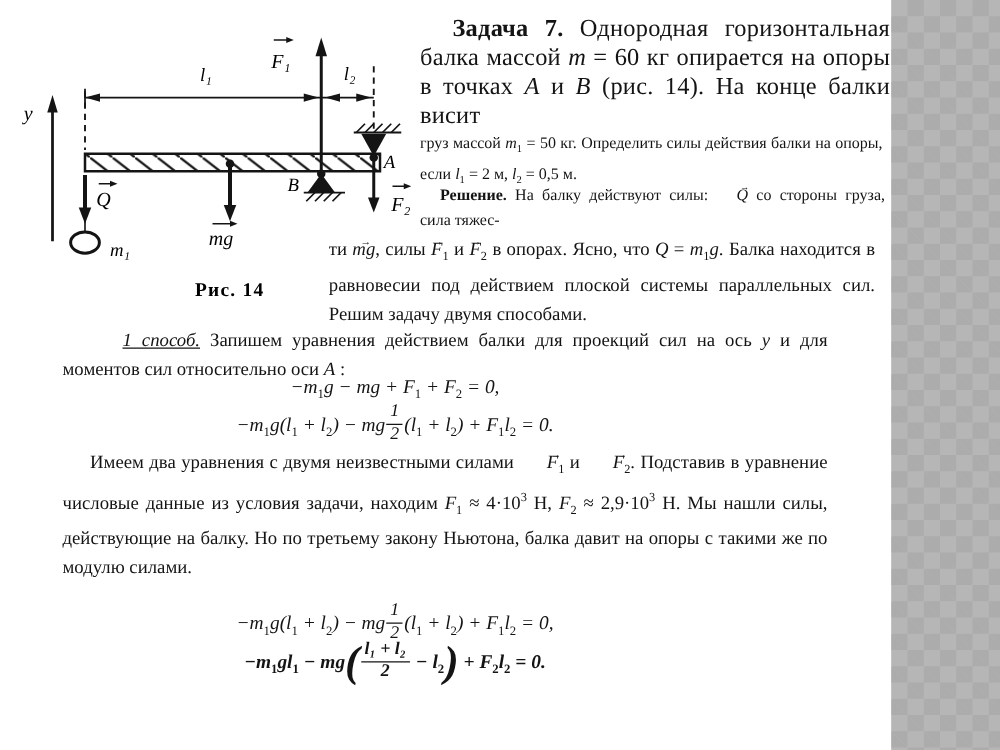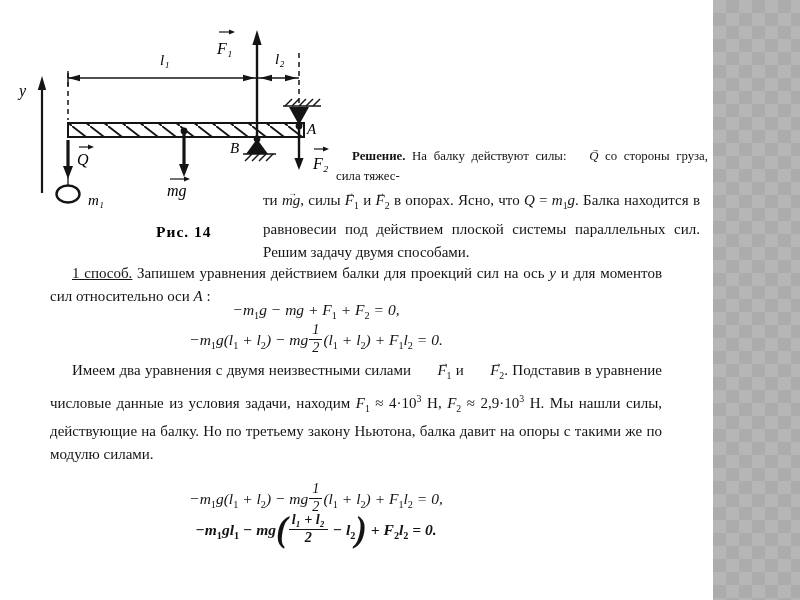--- a/index.html
+++ b/index.html
@@ -22,21 +22,21 @@
   #after1{left:50px;top:359px;width:612px;font-size:15px;line-height:23px;text-indent:22px;}
   #way2{left:50px;top:448px;width:612px;font-size:15px;line-height:22px;text-indent:22px;}
   #closing{left:50px;top:553px;width:612px;font-size:15px;line-height:22.5px;text-indent:22px;}
   .eq{position:absolute;left:50px;width:532px;text-align:center;font-size:15.5px;font-style:italic;}
   #eq1{top:301px;}
   #eq2{top:324px;}
   #eq3{top:483px;}
   #eq4{top:514px;font-weight:bold;}
   .rb{font-weight:bold;}
   .ri{font-style:italic;}
-  .ru{text-decoration:underline;}
+  .ru{font-style:italic;text-decoration:underline;margin-left:26px;}
   sub.rs{font-size:.66em;font-style:normal;}
   sup.rp{font-size:.66em;font-style:normal;}
   .vec{font-style:italic;display:inline-block;position:relative;}
   .vec::after{content:"\2192";position:absolute;left:58%;top:-0.78em;transform:translateX(-50%);
               font-size:.58em;font-style:normal;letter-spacing:0;}
   .frac{display:inline-block;vertical-align:middle;transform:translateY(-2px);
         font-size:.92em;line-height:1.12;text-align:center;margin:0 1px;}
   .frac .num{display:block;padding:0 3px 1px;border-bottom:1.4px solid #141414;}
   .frac .den{display:block;}
   .bp{display:inline-block;font-size:225%;line-height:0;vertical-align:middle;transform:translateY(-1px);}
@@ -134,20 +134,22 @@
       <line x1="184" y1="132" x2="184" y2="166" stroke="#141414" stroke-width="3.2"></line>
       <polygon points="184,177 179,164 189,164" fill="#141414"></polygon>
       <line x1="170" y1="179" x2="186" y2="179" stroke="#141414" stroke-width="1.2"></line>
       <polygon points="190,179 184,176.6 184,181.4" fill="#141414"></polygon>
       <text x="167" y="196" font-size="16" font-style="italic">mg</text>
     </g>
 
     <text x="156" y="237" font-size="15.5" font-weight="bold" letter-spacing="1">Рис. 14</text>
   </svg>
 
+  <div class="tb" id="title"><span class="rb">Задача 7.</span><span class="rt"> Однородная горизон­тальная балка массой </span><span class="ri">m</span><span class="rt"> = 60 кг опи­рается на опоры в точках </span><span class="ri">A</span><span class="rt"> и </span><span class="ri">B</span><span class="rt"> (рис. 14). На конце балки висит</span></div>
+  <div class="tb" id="given"><span class="rt">груз массой </span><span class="ri">m</span><sub class="rs">1</sub><span class="rt"> = 50 кг. Определить силы действия балки на опоры, если </span><span class="ri">l</span><sub class="rs">1</sub><span class="rt"> = 2 м, </span><span class="ri">l</span><sub class="rs">2</sub><span class="rt"> = 0,5 м.</span></div>
   <div class="tb" id="solution"><span class="rb">Решение.</span><span class="rt"> На балку действуют силы: </span><span class="vec">Q</span><span class="rt"> со стороны груза, сила тяжес-</span></div>
   <div class="tb" id="mid"><span class="rt">ти </span><span class="vec">mg</span><span class="rt">, силы </span><span class="vec">F</span><sub class="rs">1</sub><span class="rt"> и </span><span class="vec">F</span><sub class="rs">2</sub><span class="rt"> в опорах. Ясно, что </span><span class="ri">Q</span><span class="rt"> = </span><span class="ri">m</span><sub class="rs">1</sub><span class="ri">g</span><span class="rt">. Балка находится в рав­новесии под действием плоской системы параллельных сил. Решим задачу двумя способами.</span></div>
 
   <div class="tb" id="way1"><span class="ru">1 способ.</span><span class="rt"> Запишем уравнения действием балки для проекций сил на ось </span><span class="ri">y</span><span class="rt"> и для моментов сил относительно оси </span><span class="ri">A</span><span class="rt"> :</span></div>
   <div class="eq" id="eq1"><span class="rt">−m</span><sub class="rs">1</sub><span class="rt">g − mg + F</span><sub class="rs">1</sub><span class="rt"> + F</span><sub class="rs">2</sub><span class="rt"> = 0,</span></div>
   <div class="eq" id="eq2"><span class="rt">−m</span><sub class="rs">1</sub><span class="rt">g(l</span><sub class="rs">1</sub><span class="rt"> + l</span><sub class="rs">2</sub><span class="rt">) − mg</span><span class="frac"><span class="num">1</span><span class="den">2</span></span><span class="rt">(l</span><sub class="rs">1</sub><span class="rt"> + l</span><sub class="rs">2</sub><span class="rt">) + F</span><sub class="rs">1</sub><span class="rt">l</span><sub class="rs">2</sub><span class="rt"> = 0.</span></div>
   <div class="tb" id="after1"><span class="rt">Имеем два уравнения с двумя неизвестными силами </span><span class="vec">F</span><sub class="rs">1</sub><span class="rt"> и </span><span class="vec">F</span><sub class="rs">2</sub><span class="rt">. Подставив в уравнение числовые данные из условия задачи, находим </span><span class="ri">F</span><sub class="rs">1</sub><span class="rt"> ≈ 4·10</span><sup class="rp">3</sup><span class="rt"> Н, </span><span class="ri">F</span><sub class="rs">2</sub><span class="rt"> ≈ 2,9·10</span><sup class="rp">3</sup><span class="rt"> Н. Мы нашли силы, действующие на балку. Но по третьему закону Ньютона, балка давит на опоры с такими же по модулю силами.</span></div>
 
   <div class="eq" id="eq3"><span class="rt">−m</span><sub class="rs">1</sub><span class="rt">g(l</span><sub class="rs">1</sub><span class="rt"> + l</span><sub class="rs">2</sub><span class="rt">) − mg</span><span class="frac"><span class="num">1</span><span class="den">2</span></span><span class="rt">(l</span><sub class="rs">1</sub><span class="rt"> + l</span><sub class="rs">2</sub><span class="rt">) + F</span><sub class="rs">1</sub><span class="rt">l</span><sub class="rs">2</sub><span class="rt"> = 0,</span></div>
   <div class="eq" id="eq4"><span class="rt">−m</span><sub class="rs">1</sub><span class="rt">gl</span><sub class="rs">1</sub><span class="rt"> − mg</span><span class="bp">(</span><span class="frac"><span class="num">l₁ + l₂</span><span class="den">2</span></span><span class="rt"> − l</span><sub class="rs">2</sub><span class="bp">)</span><span class="rt"> + F</span><sub class="rs">2</sub><span class="rt">l</span><sub class="rs">2</sub><span class="rt"> = 0.</span></div>

